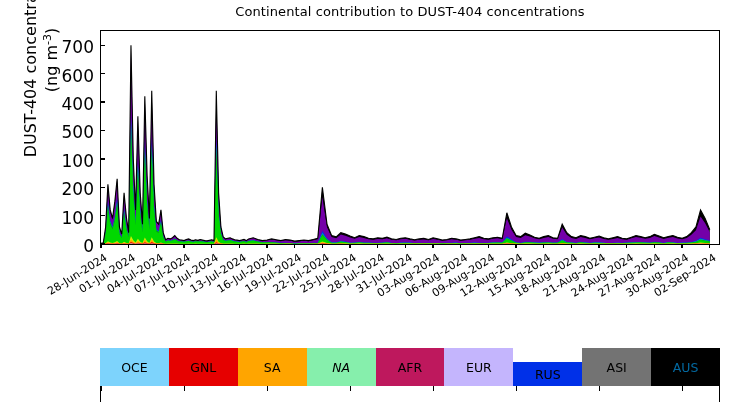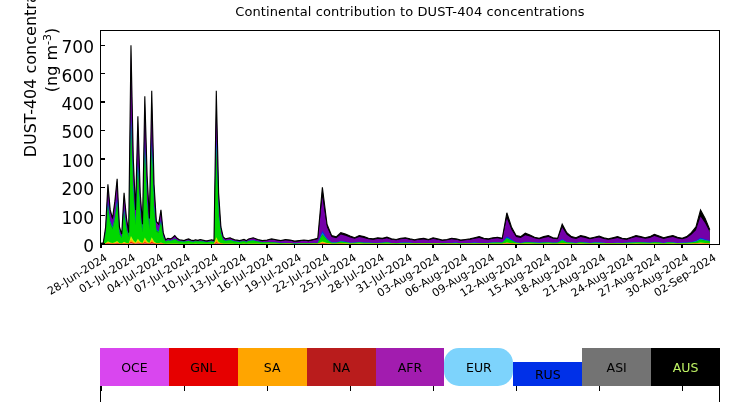--- a/index.html
+++ b/index.html
@@ -47,21 +47,21 @@
 
   
   #legend{
     position:absolute;left:100px;top:348px;width:620px;height:38px;
     display:flex;box-sizing:border-box;
   }
   .lgcell{
     flex:1 1 0;display:flex;align-items:center;justify-content:center;
     font-size:12.5px;color:#000;
   }
-  .lgcell.dark{color:#bef264;text-align:right;}
+  .lgcell.dark{color:#0369a1;text-align:right;}
 
   
   #axes2{
     position:absolute;left:100px;top:386px;width:620px;height:24px;
     border:1.3px solid #000;border-top:none;box-sizing:border-box;background:#fff;
   }
   .x2tick{position:absolute;top:0;width:1.4px;height:5px;background:#000;}
 </style>
 </head>
 <body>
@@ -261,36 +261,36 @@
         <div class="xtick" style="left: 98.5075%;">
           <span class="tmark"></span>
           <span class="xlabholder">
             <span class="xlabtext">02-Sep-2024</span>
           </span>
         </div>
       </div>
   </div>
 
   <div id="legend">
-      <div class="lgcell" style="background: #d946ef;">
+      <div class="lgcell" style="background: #7dd3fc;">
         <span>OCE</span>
       </div>
       <div class="lgcell" style="background: rgb(230, 0, 0);">
         <span>GNL</span>
       </div>
       <div class="lgcell" style="background: rgb(255, 165, 0);">
         <span>SA</span>
       </div>
-      <div class="lgcell" style="background: #b91c1c;">
+      <div class="lgcell" style="background: #86efac; font-style: italic;">
         <span>NA</span>
       </div>
-      <div class="lgcell" style="background: #a21caf;">
+      <div class="lgcell" style="background: #be185d;">
         <span>AFR</span>
       </div>
-      <div class="lgcell" style="background: #7dd3fc; border-radius: 15px;">
+      <div class="lgcell" style="background: #c4b5fd;">
         <span>EUR</span>
       </div>
       <div class="lgcell" style="background: rgb(0, 48, 232); margin-top: 14px;">
         <span>RUS</span>
       </div>
       <div class="lgcell" style="background: #737373;">
         <span>ASI</span>
       </div>
       <div class="lgcell dark" style="background: rgb(0, 0, 0);">
         <span>AUS</span>

